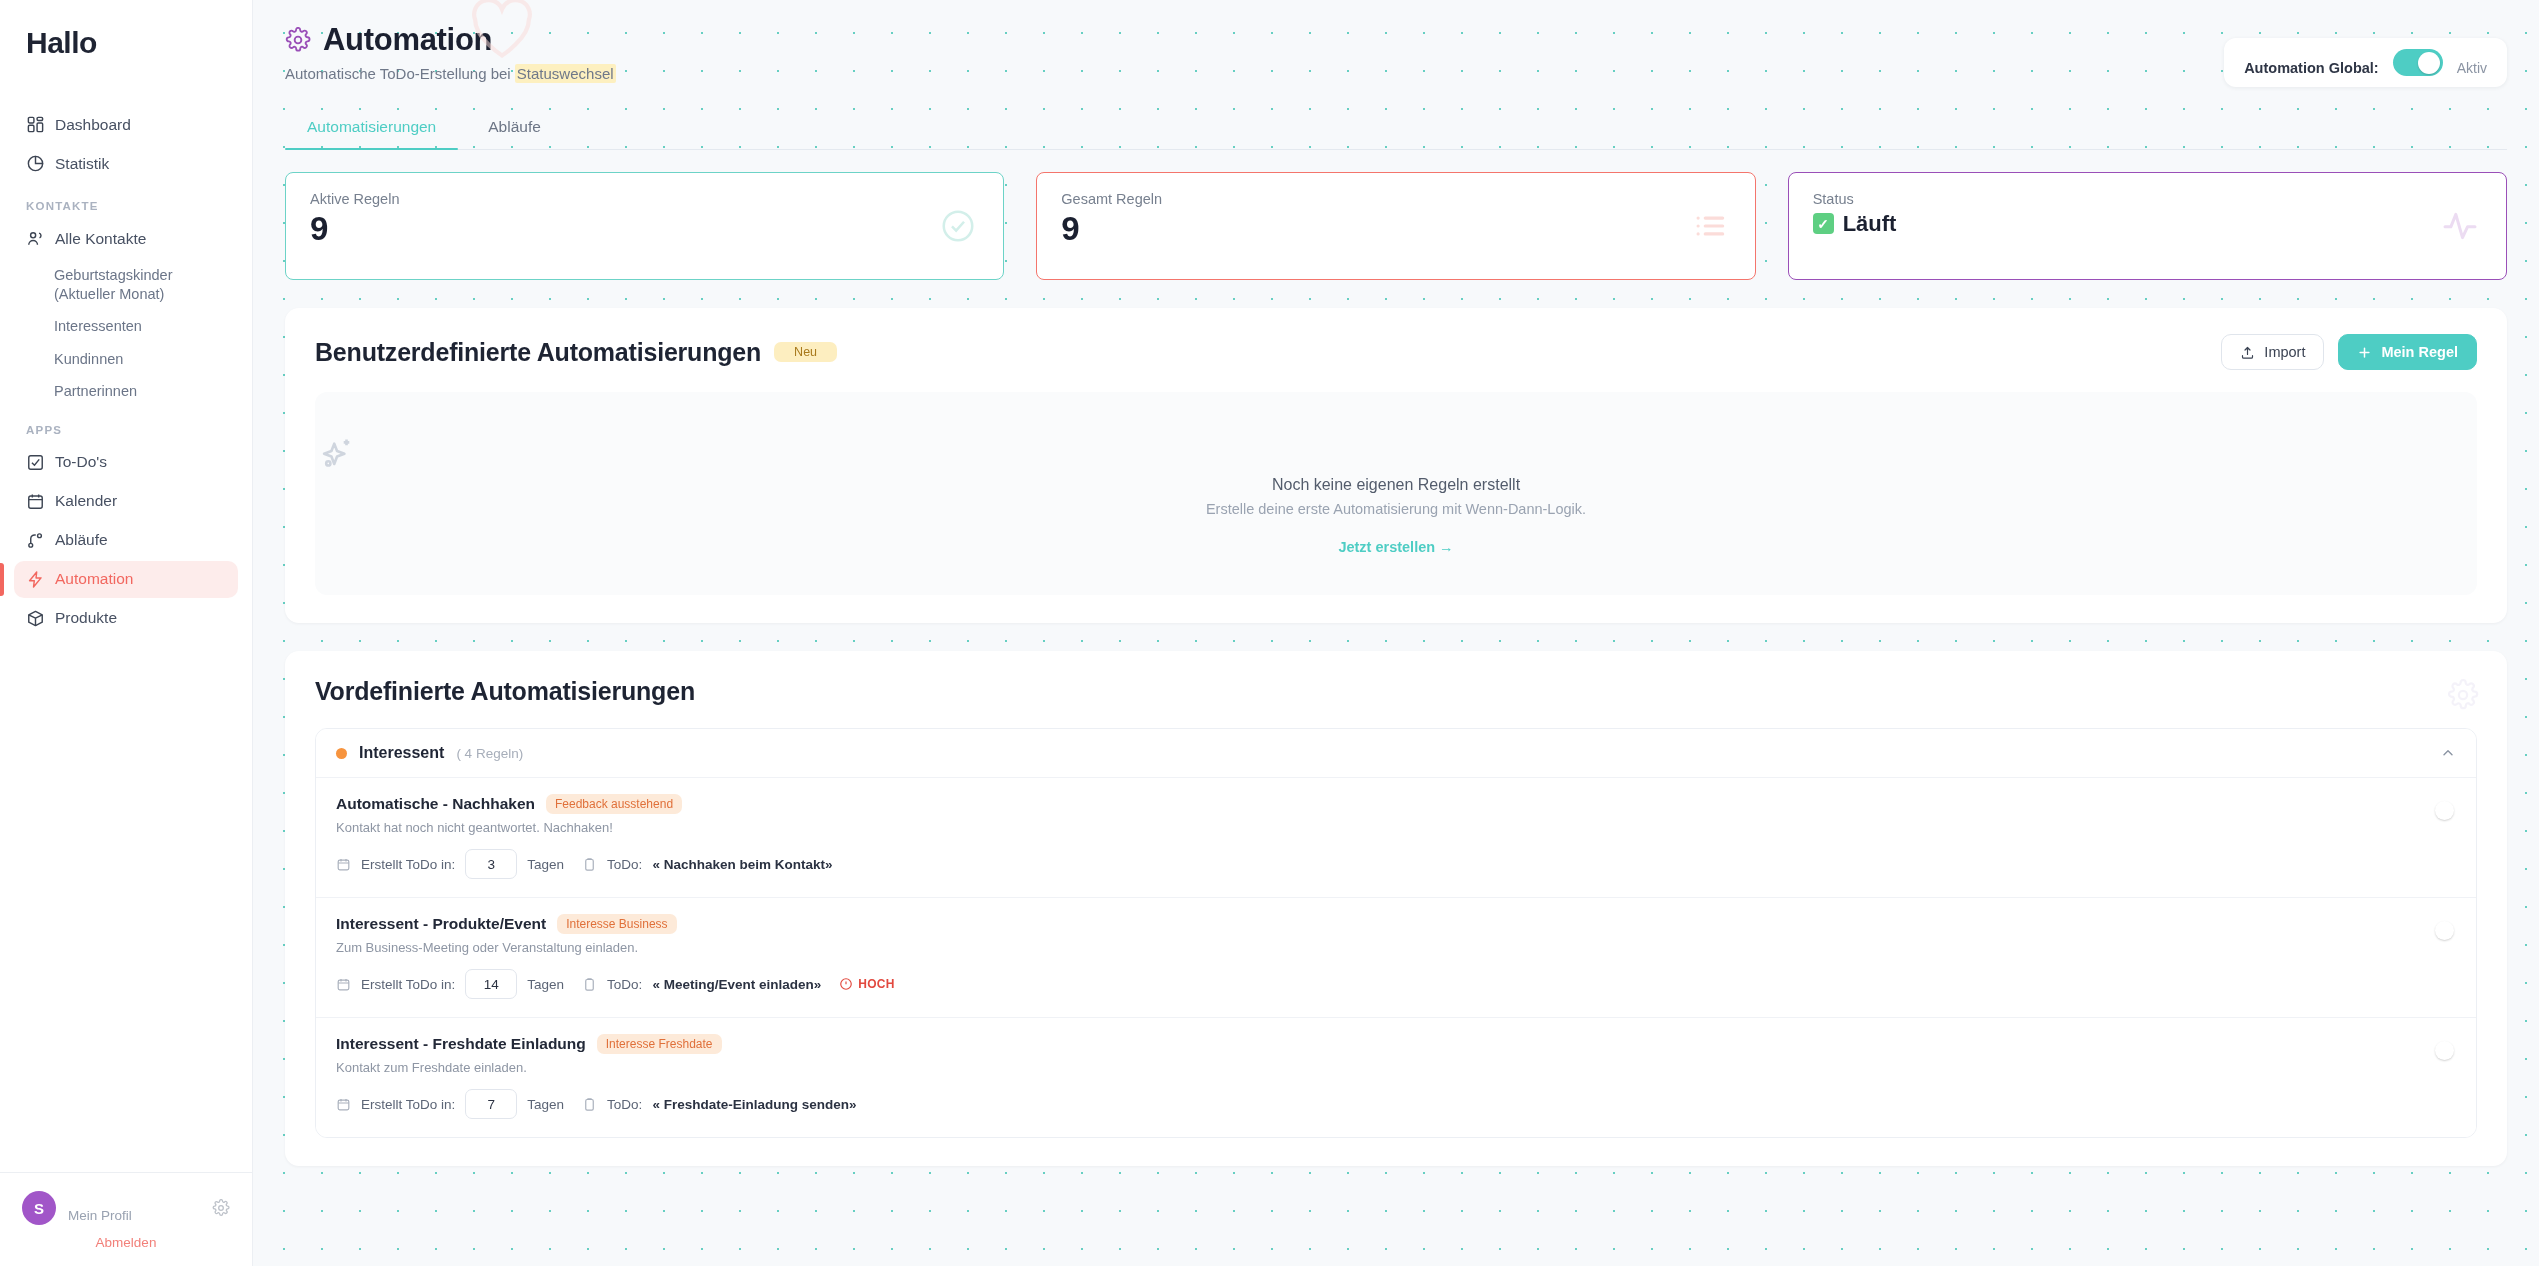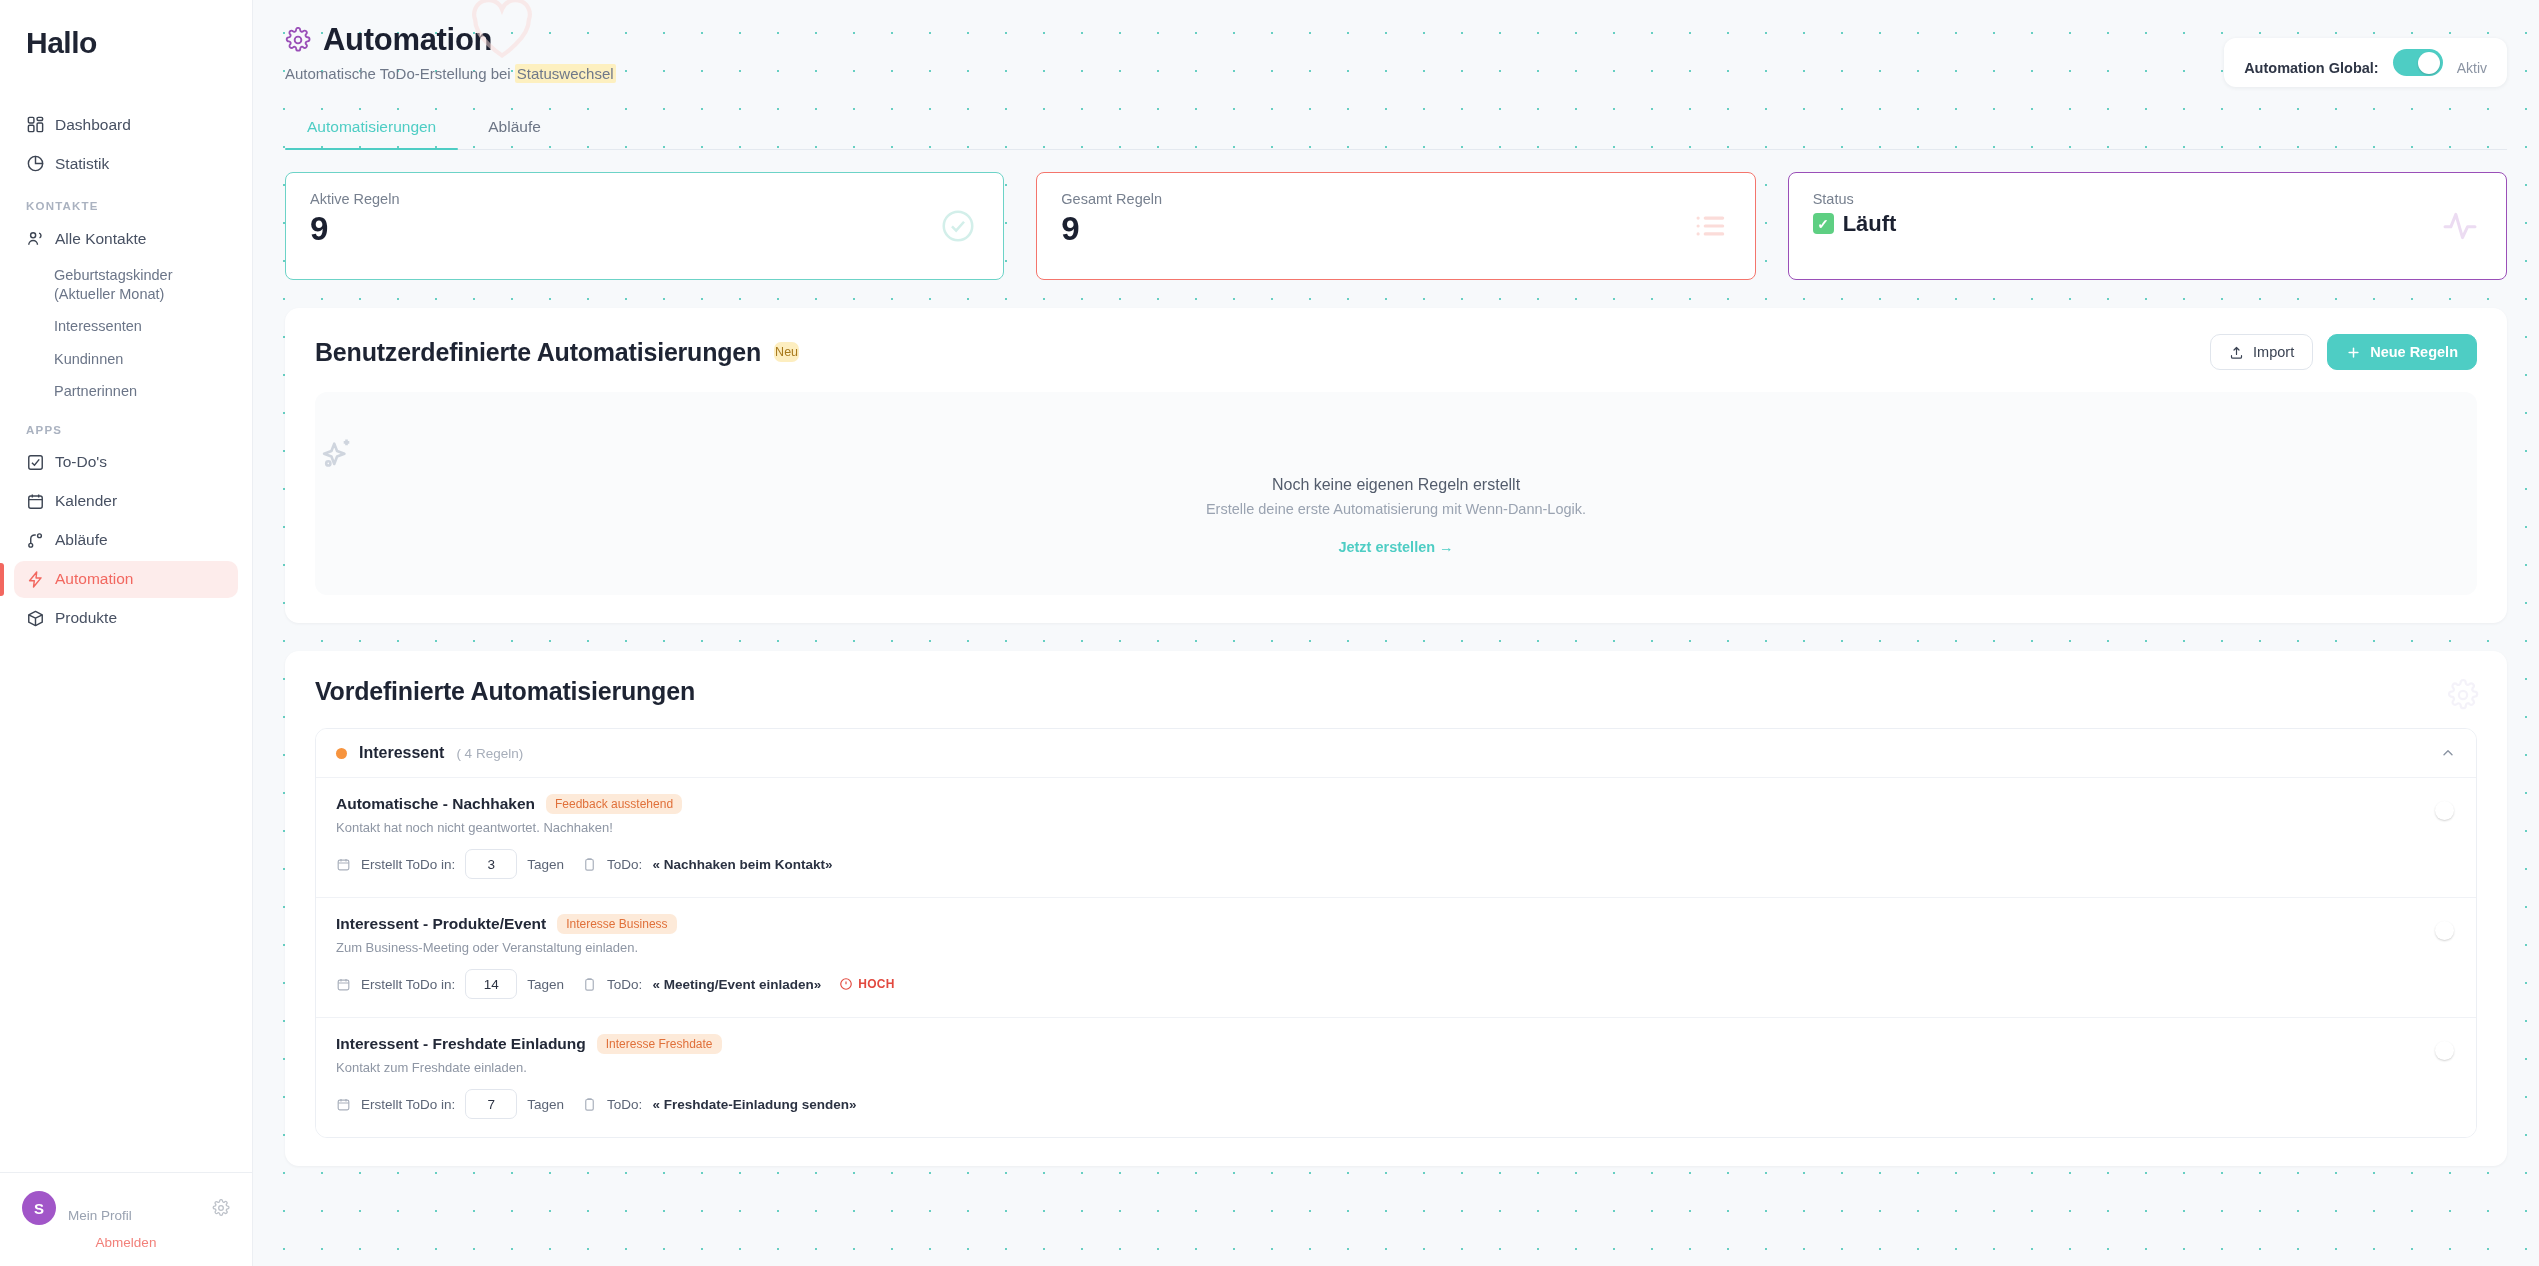--- a/index.html
+++ b/index.html
@@ -140,21 +140,21 @@
   .panel {
     margin: 28px 32px 0 32px; background: #fff; border-radius: 14px;
     box-shadow: 0 1px 3px rgba(30,40,60,.05);
     padding: 26px 30px 28px 30px; position: relative;
   }
   .panel-head { display: flex; align-items: center; justify-content: space-between; }
   .panel-title-wrap { display: flex; align-items: center; gap: 13px; }
   .panel-title { font-size: 25px; font-weight: 800; color: #1e2433; letter-spacing: -.2px; }
   .badge-new {
     background: #fdeec0; color: #a8791c; font-size: 12.5px;
-    padding: 3px 1px; border-radius: 7px; font-weight: 400;
+    padding: 3px 20px; border-radius: 7px; font-weight: 400;
   }
   .panel-actions { display: flex; align-items: center; gap: 14px; }
   .btn {
     display: inline-flex; align-items: center; gap: 9px; cursor: pointer;
     font-size: 14.5px; border-radius: 10px; padding: 9px 18px;
   }
   .btn-ghost { background: #fff; border: 1px solid #e0e5ec; color: #3a4252; }
   .btn-primary { background: #4ecdc4; border: 1px solid #4ecdc4; color: #fff; font-weight: 700; }
   .btn .bi { width: 15px; height: 15px; display: block; }
   .btn .bi svg { width: 15px; height: 15px; display: block; }
@@ -427,21 +427,21 @@
                 </svg>
             </span>
             <span>Import</span>
           </div>
           <div class="btn btn-primary">
             <span class="bi">
               <svg viewBox="0 0 24 24" fill="none" stroke="#ffffff" stroke-width="2.4" stroke-linecap="round">
                   <path d="M12 5v14M5 12h14"></path>
                 </svg>
             </span>
-            <span>Neue Regeln</span>
+            <span>Mein Regel</span>
           </div>
         </div>
       </div>
 
       <div class="empty">
         <span class="empty-ico">
           <svg viewBox="0 0 24 24" fill="none" stroke="#cfd5de" stroke-width="1.5" stroke-linejoin="round">
               <path d="M11 5.5l1.6 4.2 4.2 1.6-4.2 1.6L11 17.1 9.4 12.9 5.2 11.3l4.2-1.6z"></path>
               <path d="M18 3.2v3.2M16.4 4.8h3.2"></path>
               <circle cx="7.6" cy="16.8" r="1.2"></circle>

